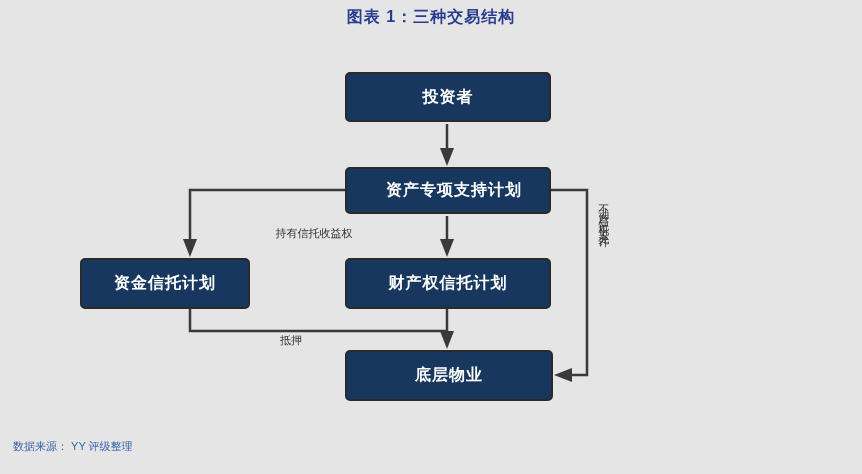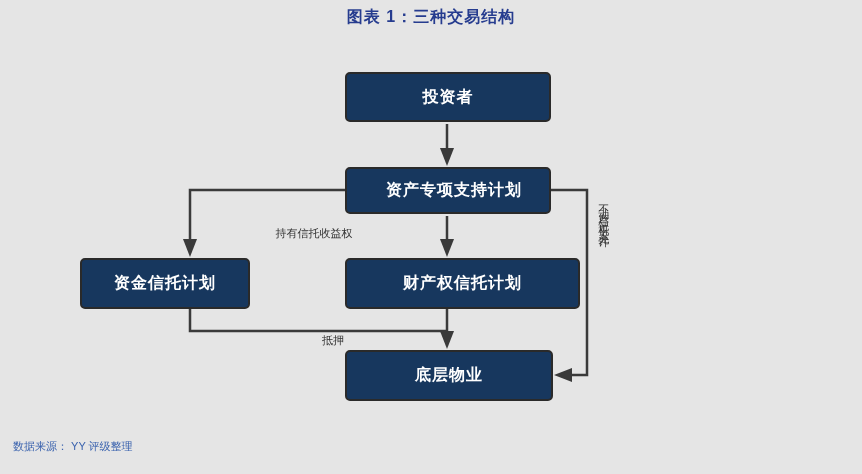--- a/index.html
+++ b/index.html
@@ -32,37 +32,37 @@
     font-weight: bold;
     font-size: 16px;
     display: flex;
     align-items: center;
     justify-content: center;
     letter-spacing: 1px;
   }
   #node-investor        { left: 345px; top: 72px;  width: 206px; height: 50px; }
   #node-asset-plan      { left: 345px; top: 167px; width: 206px; height: 47px; padding-left: 12px; }
   #node-fund-trust      { left: 80px;  top: 258px; width: 170px; height: 51px; }
-  #node-property-trust  { left: 345px; top: 258px; width: 235px; height: 51px; }
+  #node-property-trust  { left: 345px; top: 258px; width: 206px; height: 51px; }
   #node-underlying      { left: 345px; top: 350px; width: 208px; height: 51px; }
 
   .arrow-layer {
     position: absolute;
     left: 0; top: 0;
     width: 862px; height: 474px;
     pointer-events: none;
   }
 
   .edge-label {
     position: absolute;
     color: #333333;
     font-size: 11px;
   }
   #label-hold      { left: 247px; top: 226px; width: 134px; text-align: center; }
-  #label-mortgage  { left: 298px; top: 333px; width: 70px;  text-align: center; }
+  #label-mortgage  { left: 280px; top: 333px; width: 70px;  text-align: left; }
   #label-registration {
     left: 596px; top: 196px;
     writing-mode: vertical-rl;
     text-orientation: upright;
     letter-spacing: 4px;
     line-height: 1.35;
     height: 200px;
   }
   .footer-source {
     position: absolute;

